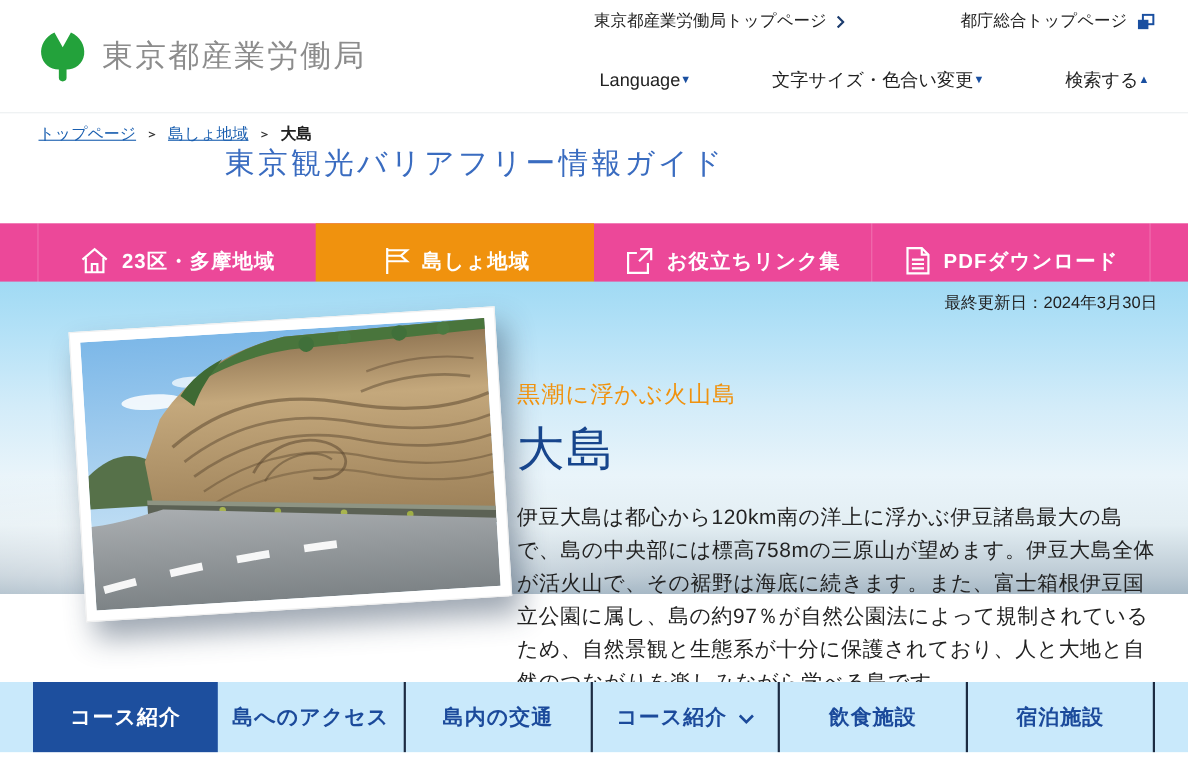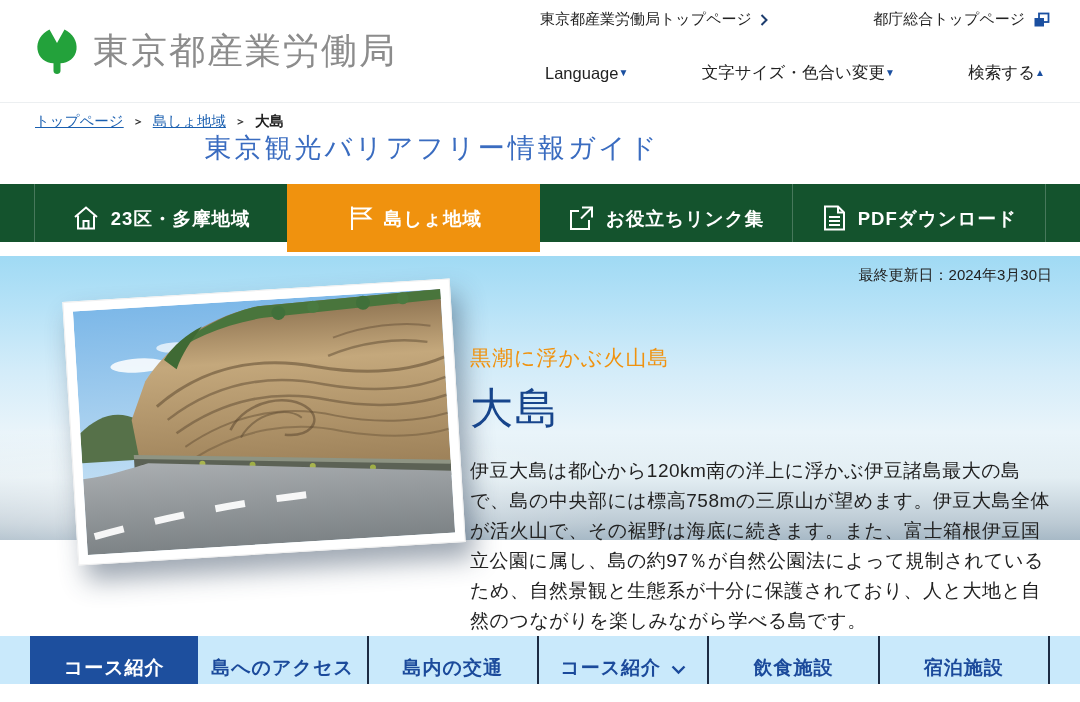--- a/index.html
+++ b/index.html
@@ -4,38 +4,38 @@
 <style>
   * { margin:0; padding:0; box-sizing:border-box; }
   html,body { background:#fff; }
   body { font-family:"Liberation Sans","DejaVu Sans",sans-serif; color:#222; }
   .page { position:relative; width:1080px; height:702px; margin:0 auto; overflow:hidden; background:#fff; }
 
   
   .site-header { position:absolute; left:0; top:0; width:1080px; height:103px; background:#fff; border-bottom:1px solid #eceff1; }
   .logo { position:absolute; left:35px; top:26px; display:flex; align-items:center; gap:14px; cursor:pointer; }
   .logo-mark svg { display:block; }
-  .logo-text { font-size:36px; color:#8c8c8c; letter-spacing:2px; }
+  .logo-text { font-size:28px; color:#8c8c8c; letter-spacing:2px; }
   .header-links { position:absolute; left:540px; top:10px; width:510px; display:flex; justify-content:space-between; align-items:center; font-size:15px; }
   .header-links a { display:flex; align-items:center; gap:8px; color:#222; text-decoration:none; cursor:pointer; }
   .header-tools { position:absolute; left:545px; top:62px; width:500px; display:flex; justify-content:space-between; align-items:center; font-size:16.5px; }
   .header-tools a { display:flex; align-items:center; color:#222; text-decoration:none; cursor:pointer; }
   .tri { font-size:10px; color:#1a4fa0; line-height:1; }
   .chev-svg, .ext-svg { display:block; }
 
   
   .subheader { position:absolute; left:0; top:104px; width:1080px; height:84px; background:#fff; }
   .breadcrumb { position:absolute; left:35px; top:8px; display:flex; align-items:center; gap:9px; font-size:14.5px; }
   .breadcrumb a { color:#1a5fb0; text-decoration:underline; cursor:pointer; }
   .crumb-current { color:#222; font-weight:bold; }
   .crumb-sep { color:#333; font-size:11px; font-weight:bold; }
   .site-title { position:absolute; left:0; top:26px; width:864px; text-align:center; font-size:27px; font-weight:500; color:#3a6cc0; letter-spacing:3px; }
 
   
-  .main-nav { position:absolute; left:0; top:184px; width:1080px; height:58px; background:#14532d; }
+  .main-nav { position:absolute; left:0; top:203px; width:1080px; height:58px; background:#ec4899; }
   .nav-inner { display:flex; height:68px; margin:0 34px; border-left:1px solid rgba(255,255,255,.22); border-right:1px solid rgba(255,255,255,.22); }
   .nav-tab { flex:1; display:flex; align-items:center; justify-content:center; gap:11px; color:#fff; font-size:18.5px; font-weight:600; cursor:pointer; letter-spacing:1px; }
   .nav-tab + .nav-tab { border-left:1px solid rgba(255,255,255,.22); }
   .nav-tab.active { background:#f0920e; border-left:none; }
   .nav-tab.active + .nav-tab { border-left:none; }
   .nav-tab svg { display:block; }
 
   
   .hero { position:absolute; left:0; top:256px; width:1080px; height:284px;
     background:linear-gradient(180deg,#a0daf4 0%,#b6e2f7 18%,#d3ecf9 40%,#e9f4fa 62%,#e3eef3 78%,#bccad4 94%,#a7b9c6 100%); }
@@ -44,21 +44,21 @@
   .hero-updated { position:absolute; right:28px; top:10px; font-size:15px; color:#222; }
   .hero-photo { position:absolute; left:70px; top:34px; width:388px; background:#fff; padding:9px;
     transform:rotate(-3.5deg); box-shadow:8px 16px 26px rgba(40,60,85,.45); border:1px solid #f0f0f0; }
   .hero-photo svg { display:block; width:100%; height:auto; }
   .hero-content { position:absolute; left:470px; top:40px; width:582px;margin-top:48px; }
   .hero-subtitle { font-size:21px; color:#f0920e; font-weight:500; letter-spacing:1px; }
   .hero-title { font-size:43px; color:#17458c; font-weight:500; margin:8px 0 18px; letter-spacing:2px; }
   .hero-desc { font-size:19px; line-height:1.58; color:#222; letter-spacing:.5px; }
 
   
-  .section-tabs { position:absolute; left:0; top:636px; width:1080px; height:52px; background:#c9e9fb; }
+  .section-tabs { position:absolute; left:0; top:620px; width:1080px; height:64px; background:#c9e9fb; }
   .section-tabs-inner { display:flex; height:64px; margin:0 30px; }
   .stab { flex:1; display:flex; align-items:center; justify-content:center; gap:10px; font-size:19px; font-weight:bold; color:#1b4a9b; cursor:pointer; letter-spacing:1px; }
   .stab { border-right:2px solid #1c2b42; }
   .stab.active { background:#1d4f9e; color:#fff; border-right:none; }
   .stab svg { display:block; margin-top:4px; }
 
   .footer-strip { position:absolute; left:0; top:684px; width:1080px; height:18px; background:#fff; }
 </style>
 </head>
 <body>

